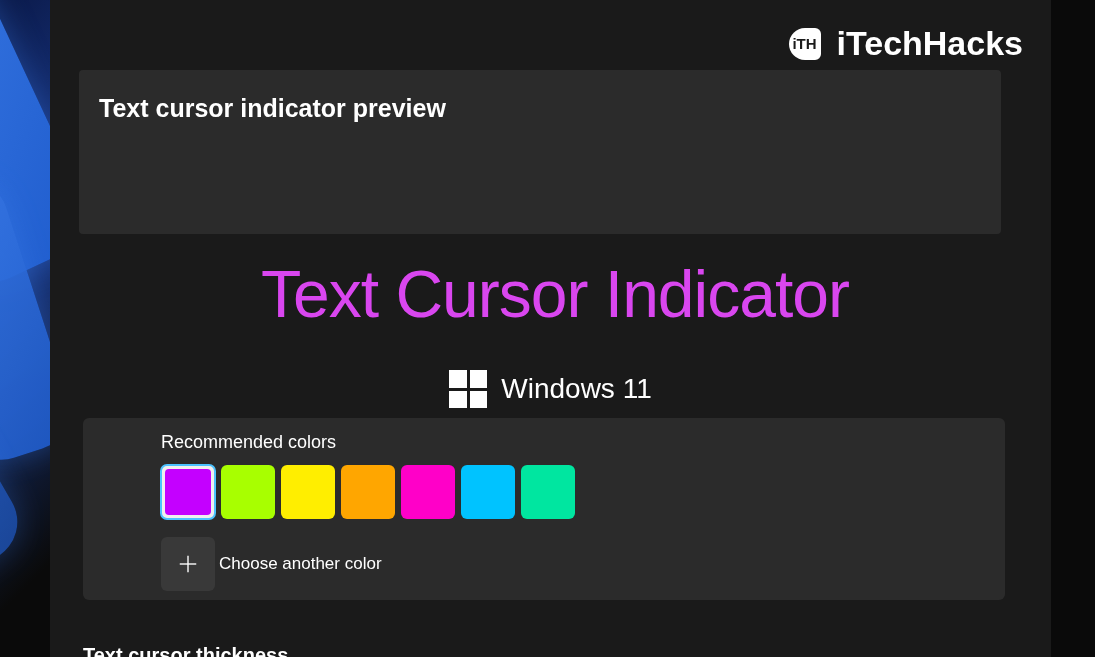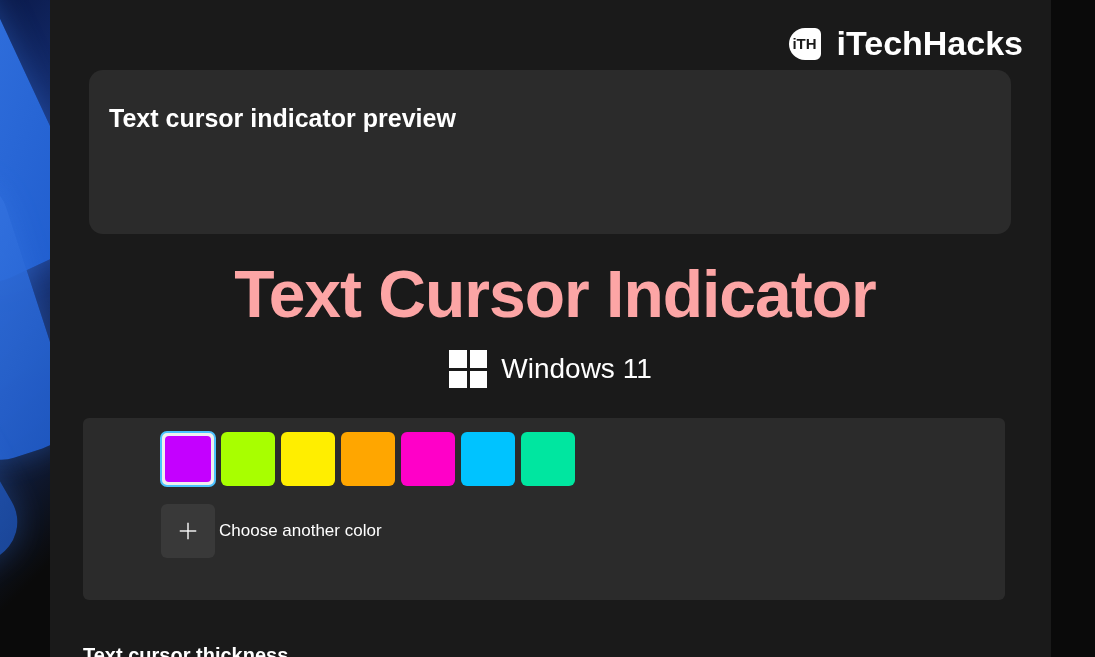--- a/index.html
+++ b/index.html
@@ -82,50 +82,50 @@
     }
     
     .watermark-text {
       font-size: 34px;
       font-weight: 700;
       color: #fff;
     }
     
     .preview-card {
       position: absolute;
-      left: 39px;
+      left: 29px;
       top: 70px;
       width: 922px;
       height: 164px;
       background: #2b2b2b;
-      border-radius: 14px;
-      padding: 34px 20px;
+      border-radius: 4px;
+      padding: 24px 20px;
     }
     
     .preview-title {
       font-size: 25px;
       font-weight: 600;
     }
     
     .hero-title {
       position: absolute;
       left: 0;
       top: 256px;
       width: 1010px;
       text-align: center;
       font-size: 66px;
-      font-weight: 700;
-      color: #fca5a5;
+      font-weight: 400;
+      color: #d946ef;
       letter-spacing: -1px;
     }
     
     .windows-brand {
       position: absolute;
       left: 0;
-      top: 350px;
+      top: 370px;
       width: 1001px;
       display: flex;
       align-items: center;
       justify-content: center;
       gap: 14px;
     }
     
     .windows-logo {
       width: 38px;
       height: 38px;
@@ -253,20 +253,21 @@
     <div class="windows-logo">
       <div></div>
         <div></div>
         <div></div>
         <div></div>
     </div>
     <div class="windows-text">Windows 11</div>
   </div>
 
   <div class="colors-card">
+    <div class="colors-label">Recommended colors</div>
     <div class="swatch-row" id="swatch-row">
         <button class="swatch selected">
           <div class="inner" style="background: rgb(196, 0, 255);"></div>
         </button>
         <button class="swatch" style="background: rgb(168, 255, 0);"></button>
         <button class="swatch" style="background: rgb(255, 238, 0);"></button>
         <button class="swatch" style="background: rgb(255, 166, 0);"></button>
         <button class="swatch" style="background: rgb(255, 0, 200);"></button>
         <button class="swatch" style="background: rgb(0, 195, 255);"></button>
         <button class="swatch" style="background: rgb(0, 230, 160);"></button>

